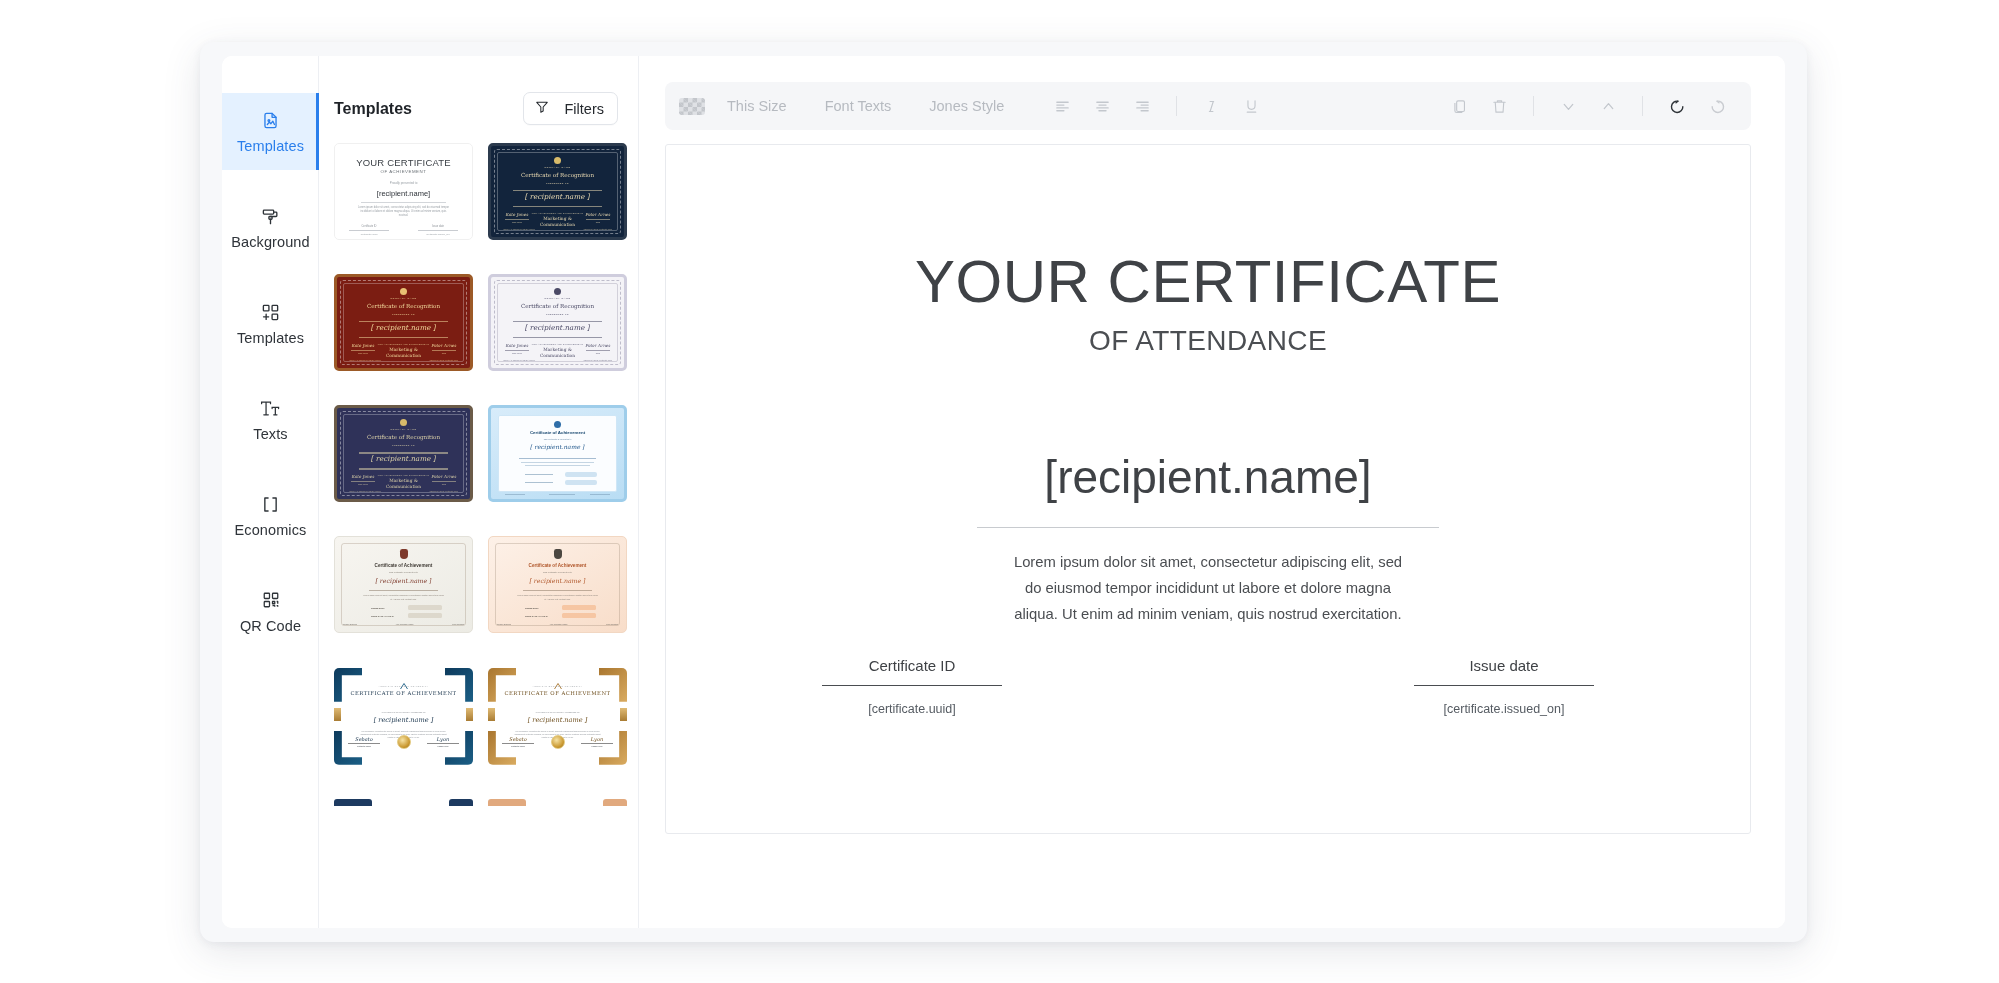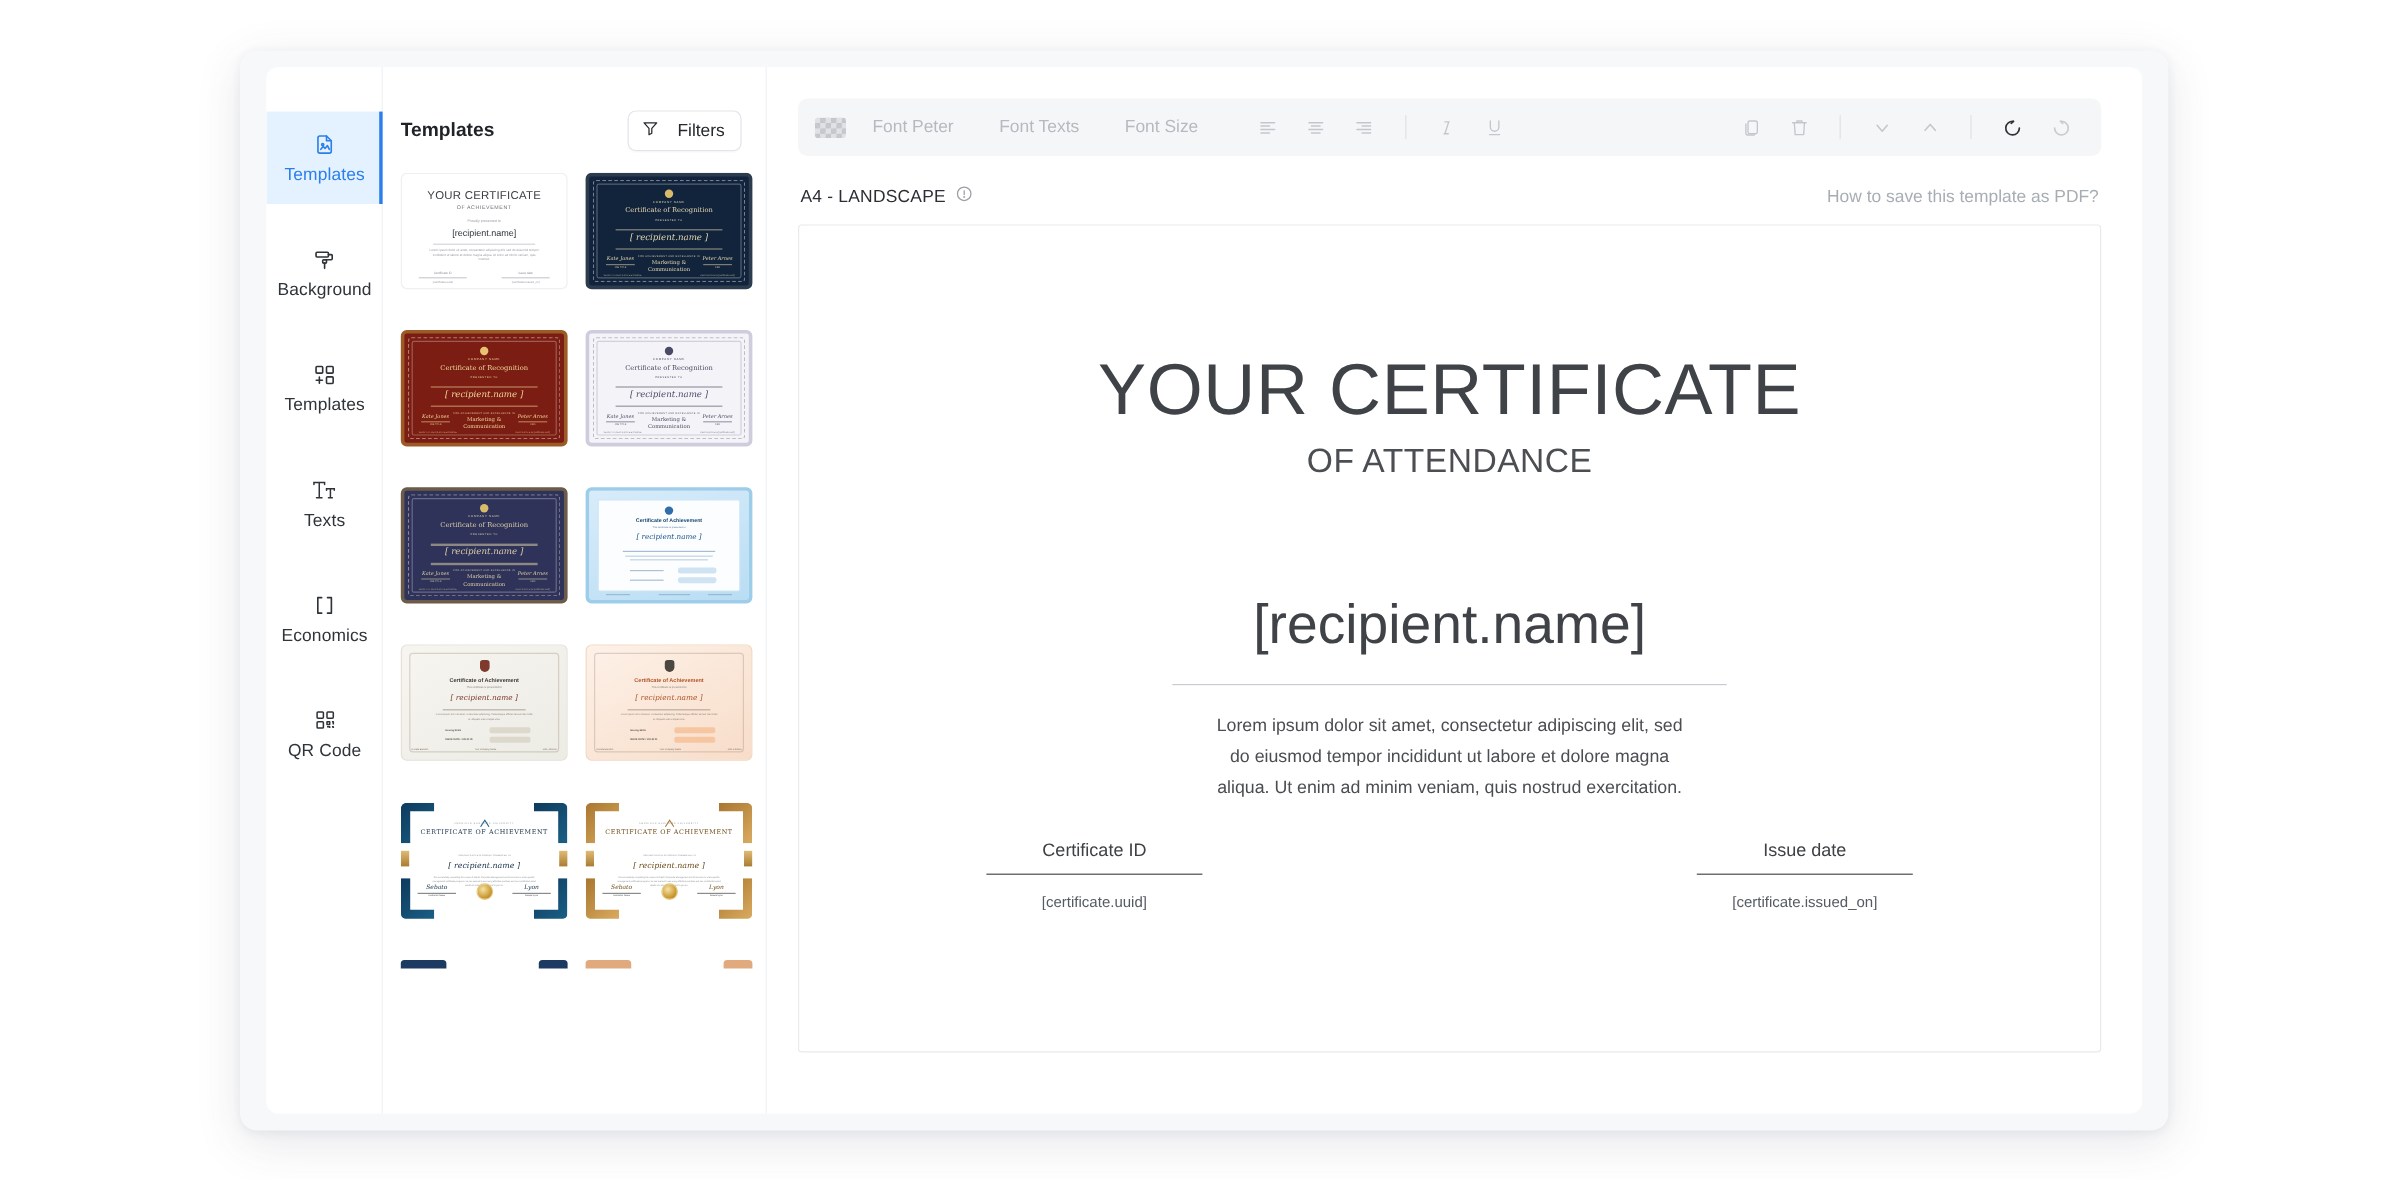--- a/index.html
+++ b/index.html
@@ -746,23 +746,23 @@
             <div class="pp" style="right:0;width:24px;background:#e1a97e;"></div>
           </div>
 
         </div>
       </div>
 
       <div class="editor">
 
         <div class="toolbar">
           <div class="swatch"></div>
-          <span class="tb-text">Font Peter</span>
+          <span class="tb-text">This Size</span>
           <span class="tb-text">Font Texts</span>
-          <span class="tb-text">Font Size</span>
+          <span class="tb-text">Jones Style</span>
 
           <div class="tb-ico">
             <svg width="17" height="17" viewBox="0 0 24 24" fill="none" stroke="#c3c7cd" stroke-width="1.8" stroke-linecap="round">
                 <path d="M4 6h16M4 10h10M4 14h16M4 18h10"></path>
               </svg>
           </div>
           <div class="tb-ico">
             <svg width="17" height="17" viewBox="0 0 24 24" fill="none" stroke="#c3c7cd" stroke-width="1.8" stroke-linecap="round">
                 <path d="M4 6h16M7 10h10M4 14h16M7 18h10"></path>
               </svg>
@@ -822,33 +822,20 @@
               </svg>
           </div>
           <div class="tb-ico">
             <svg width="17" height="17" viewBox="0 0 24 24" fill="none" stroke="#c9ccd1" stroke-width="2" stroke-linecap="round">
                 <path d="M11.5 4.5a8 8 0 1 1-7 7.8"></path>
                 <path d="M11.5 4.5l2.6 2.2"></path>
               </svg>
           </div>
         </div>
 
-        <div class="canvas-meta">
-          <div class="a4-label">
-            <span>A4 - LANDSCAPE</span>
-            <span>
-              <svg width="15" height="15" viewBox="0 0 24 24" fill="none" stroke="#9aa0a6" stroke-width="1.7" stroke-linecap="round">
-                  <circle cx="12" cy="12" r="9"></circle>
-                  <path d="M12 8v5"></path>
-                  <circle cx="12" cy="16.3" r=".5" fill="#9aa0a6"></circle>
-                </svg>
-            </span>
-          </div>
-          <span class="pdf-link">How to save this template as PDF?</span>
-        </div>
 
         <div class="canvas">
           <div class="cert-title">YOUR CERTIFICATE</div>
           <div class="cert-subtitle">OF ATTENDANCE</div>
           <div class="cert-name">[recipient.name]</div>
           <div class="cert-nameline"></div>
           <div class="cert-body-txt">Lorem ipsum dolor sit amet, consectetur adipiscing elit, sed do eiusmod tempor incididunt ut labore et dolore magna aliqua. Ut enim ad minim veniam, quis nostrud exercitation.</div>
 
           <div class="cert-fields">
             <div class="cert-field">

